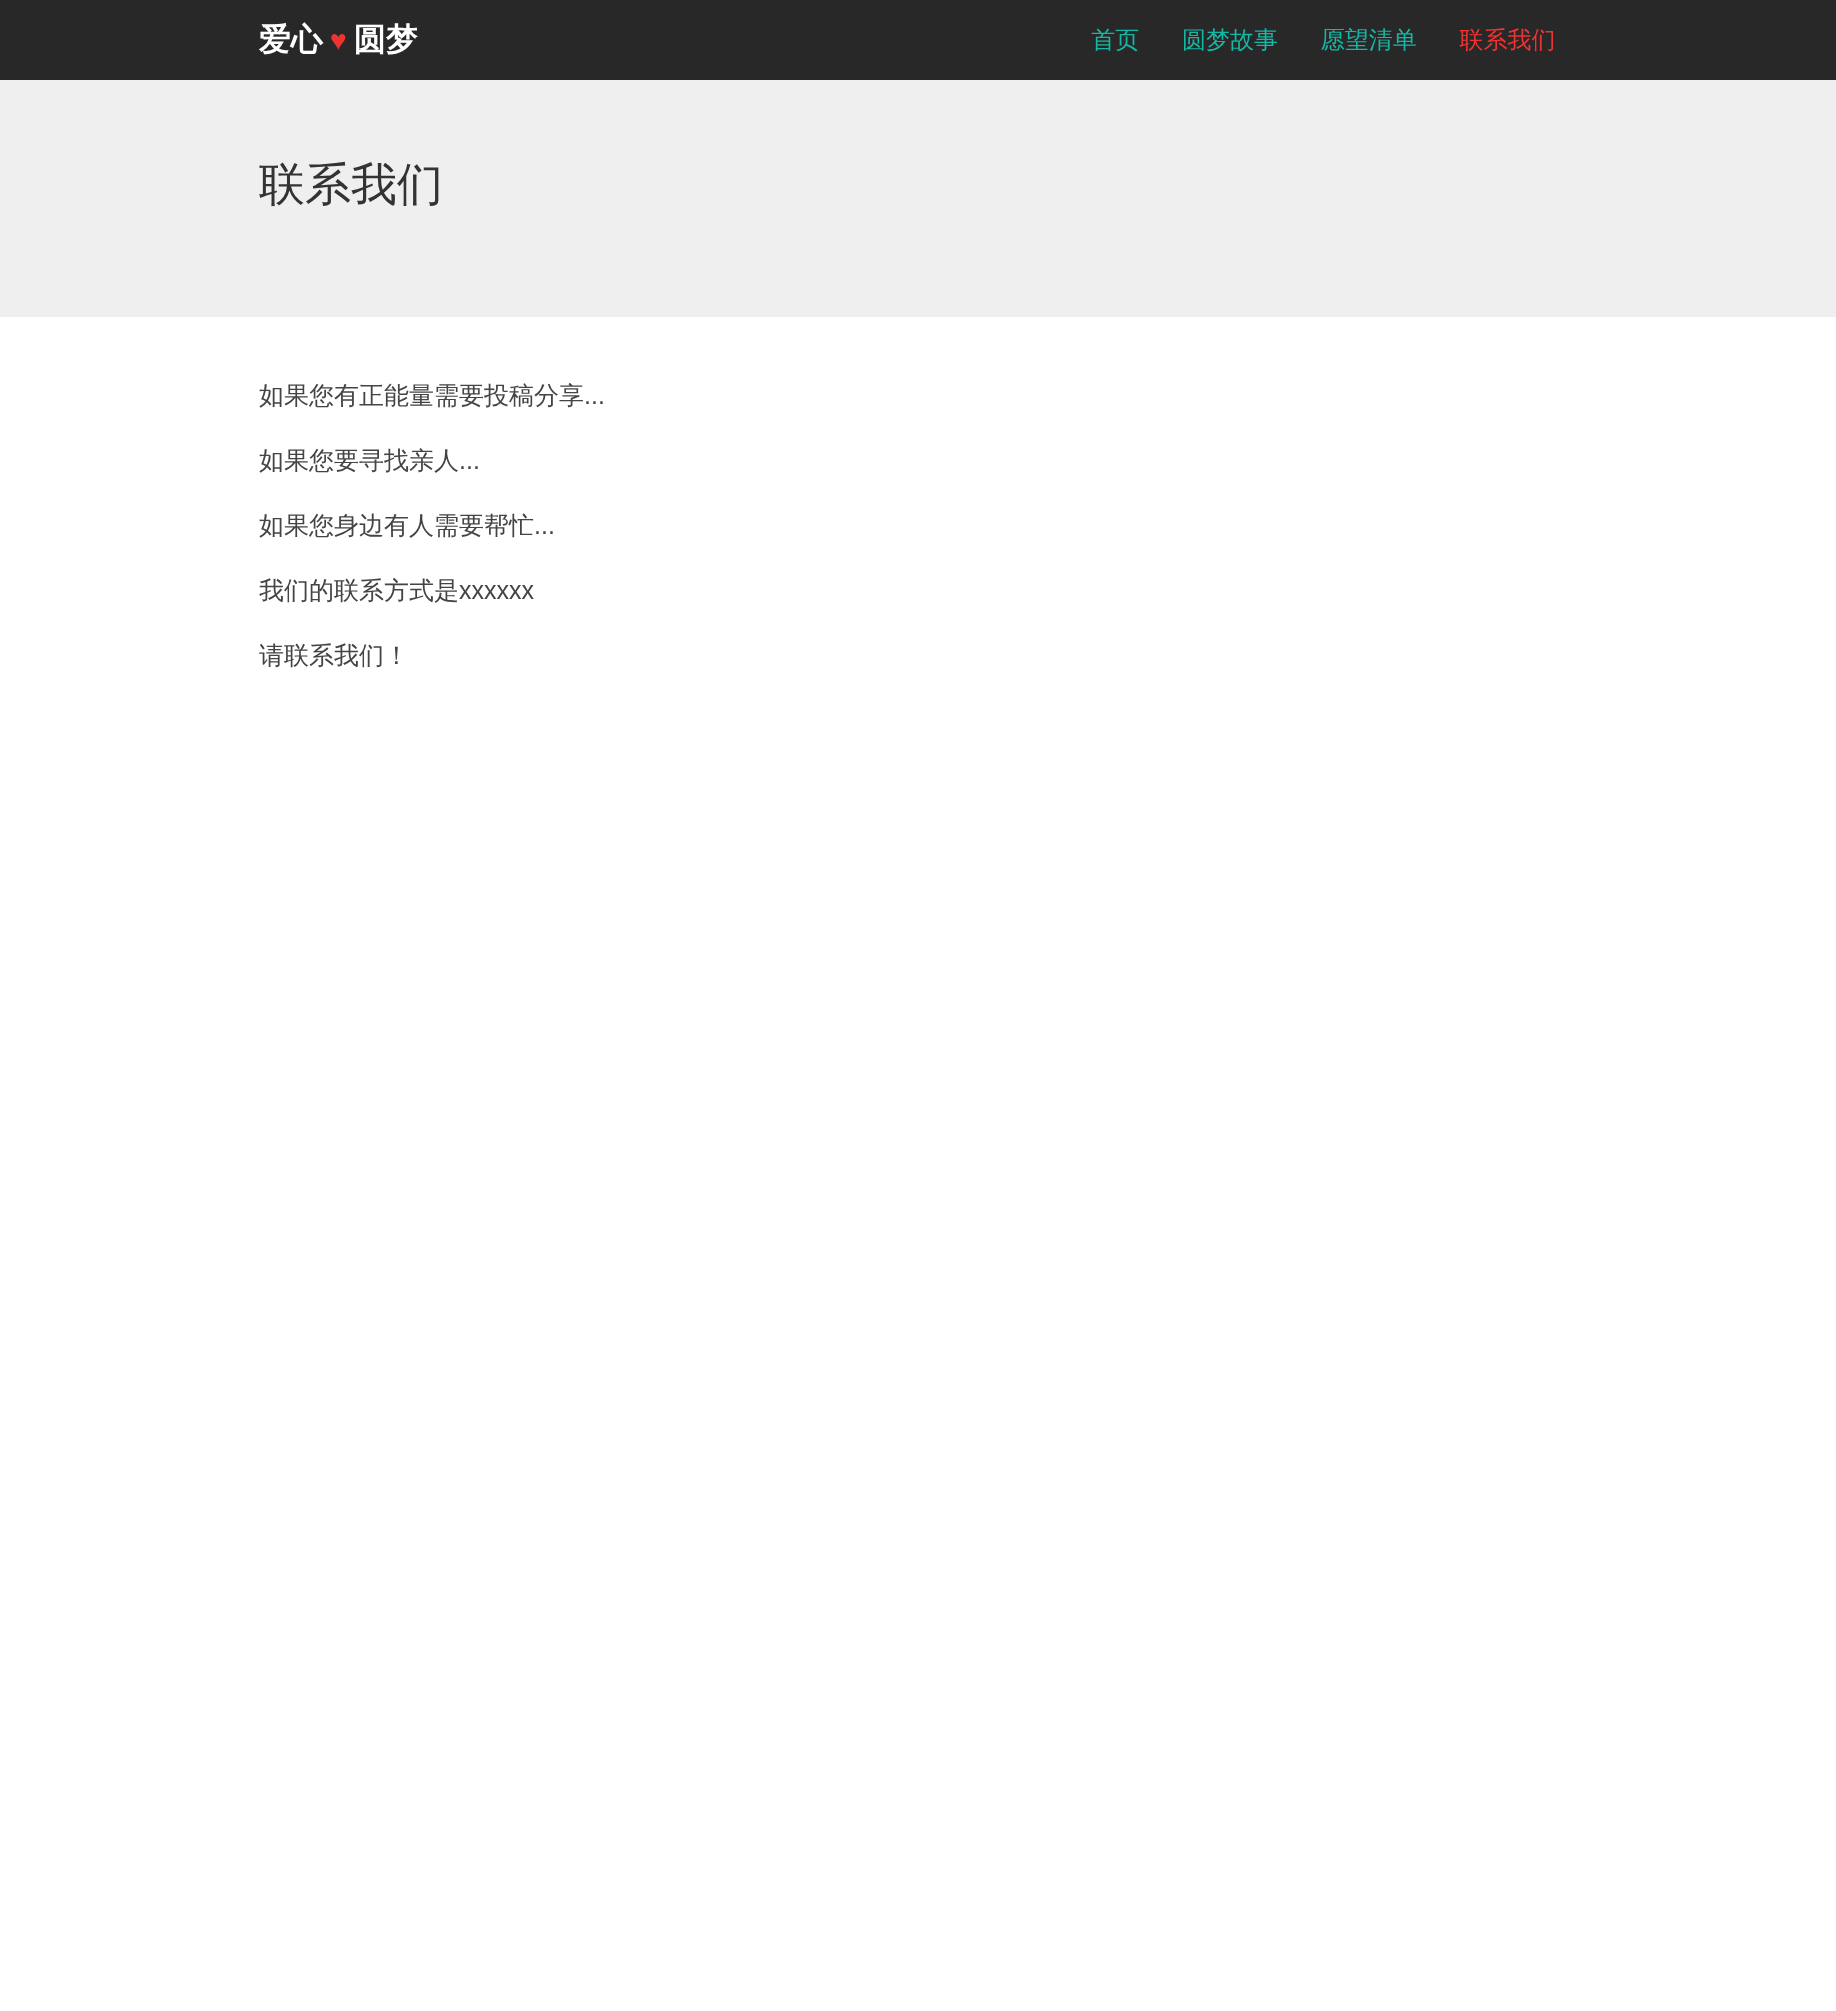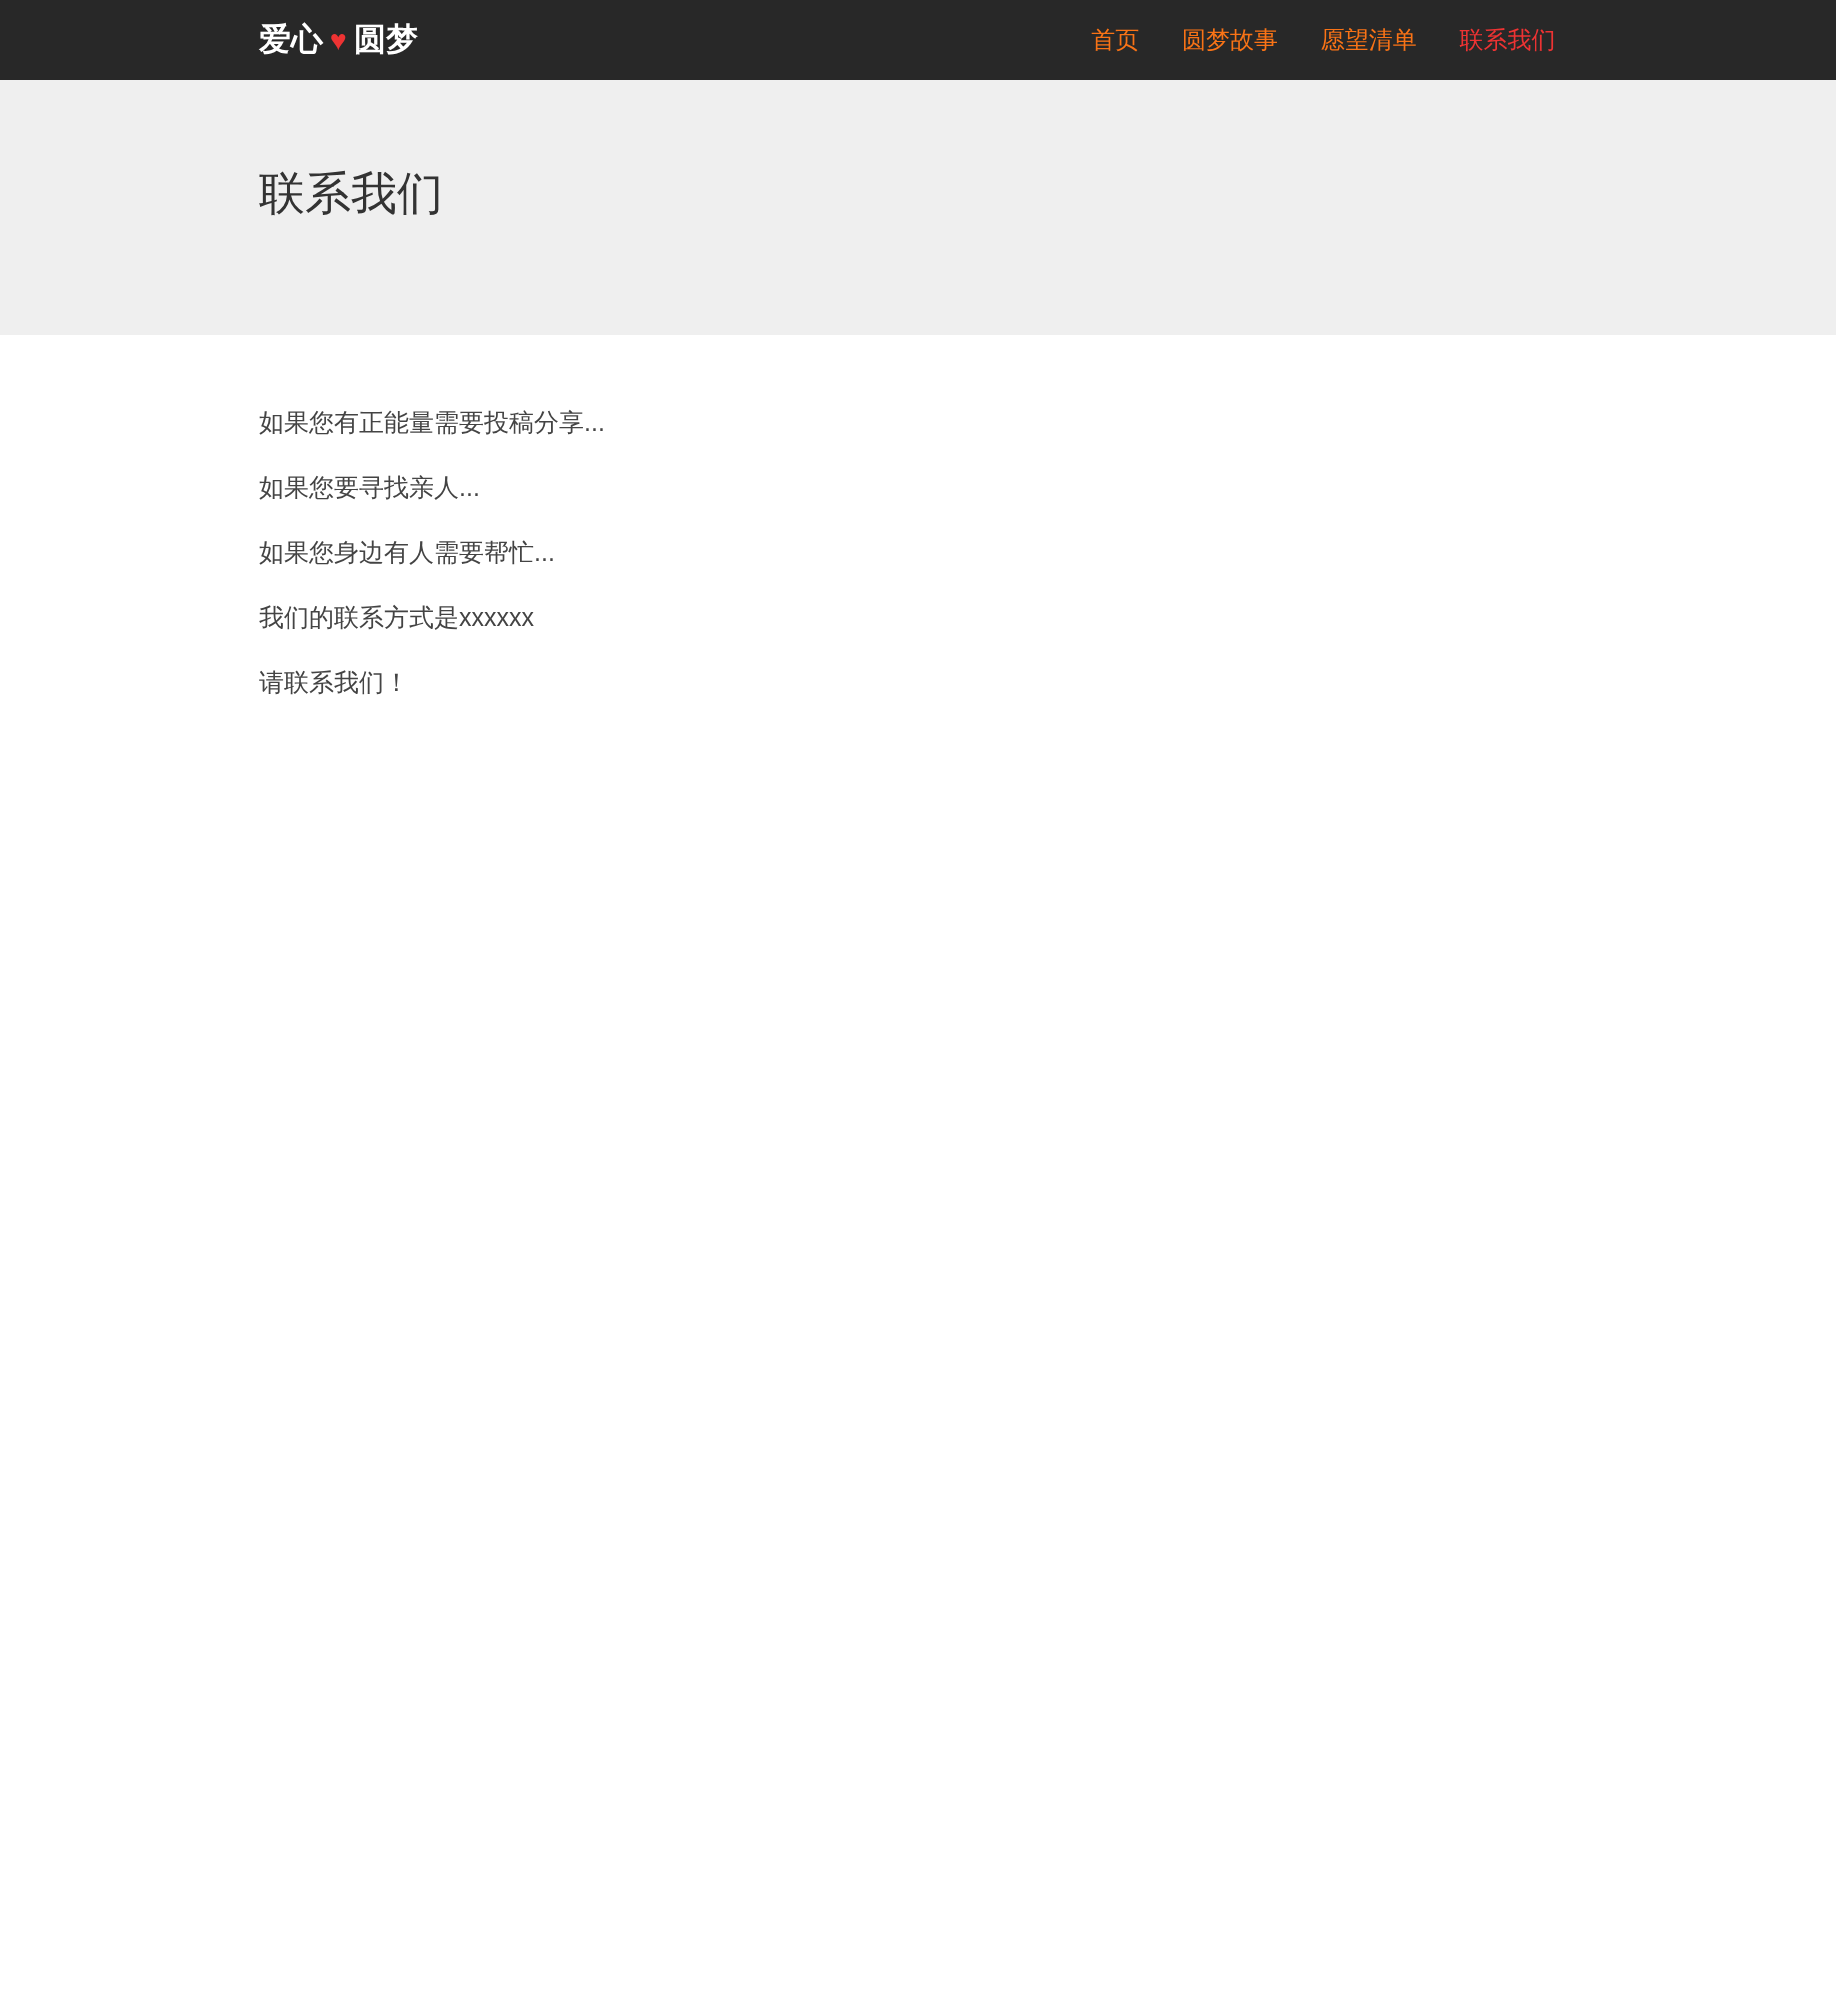--- a/index.html
+++ b/index.html
@@ -15,21 +15,21 @@
     
     .navbar {
       background: #282828;
       height: 80px;
       display: flex;
       align-items: center;
     }
     
     .container {
       width: 1354px;
-      margin: 12px auto;
+      margin: 3px auto;
       padding: 0 18px;
     }
     
     .navbar .container {
       display: flex;
       align-items: center;
       justify-content: space-between;
     }
     
     .brand {
@@ -46,21 +46,21 @@
       font-size: 28.5px;
     }
     
     .nav-links {
       display: flex;
       list-style: none;
       gap: 0;
     }
     
     .nav-link {
-      color: #f97316;
+      color: #14b8a6;
       text-decoration: none;
       font-size: 24px;
       padding: 0 21.4px;
       cursor: pointer;
     }
     
     .nav-link.active {
       color: #ee3333;
     }
     

